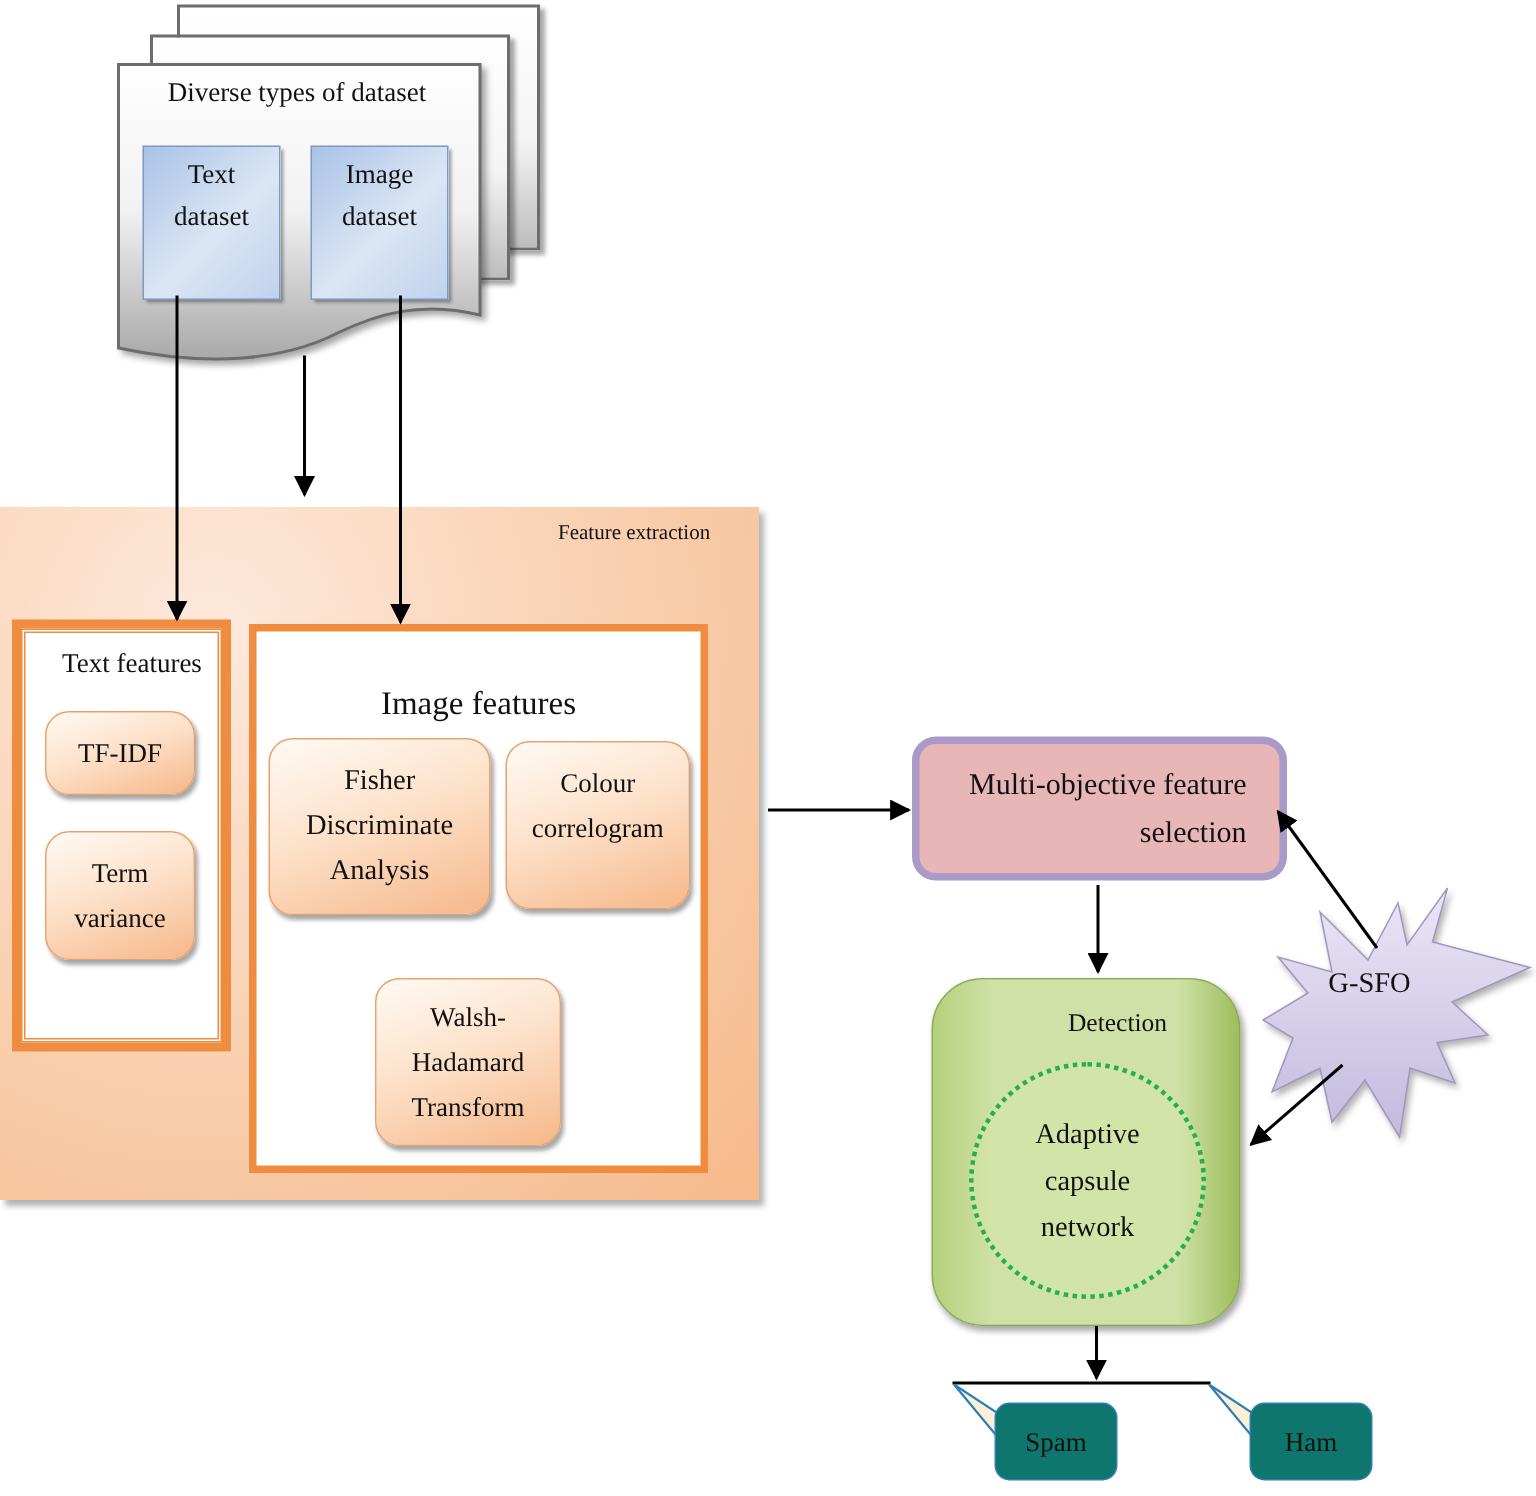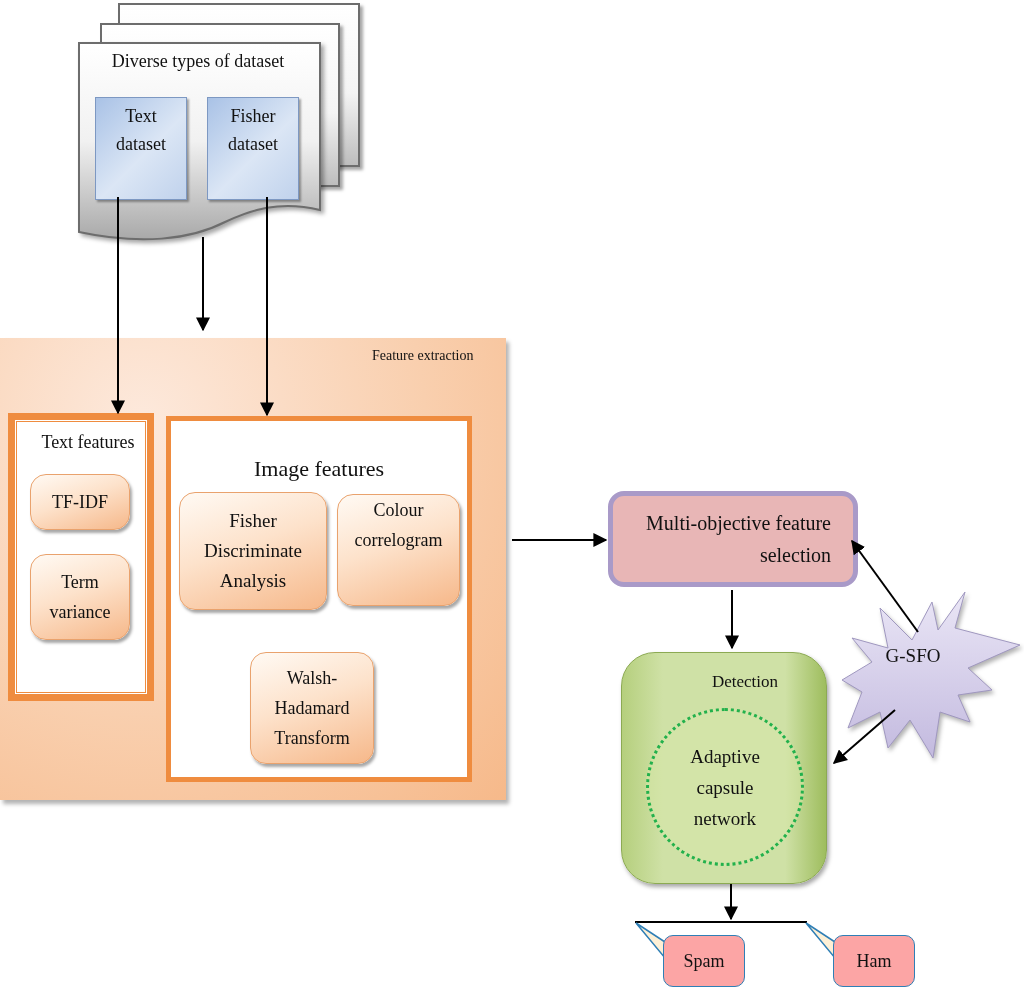--- a/index.html
+++ b/index.html
@@ -37,21 +37,21 @@
           border-radius: 16px; box-sizing: border-box; display: flex; align-items: center; justify-content: center;
           font-size: 20px; line-height: 32px; text-align: right; }
   .detection { left: 621px; top: 652px; width: 206px; height: 232px; border-radius: 34px; border: 1px solid #8caa53;
                background: linear-gradient(90deg, #b5cf7d 0%, #cfe1a6 20%, #cfe1a6 80%, #9ebd5e 100%);
                box-shadow: 2px 3px 4px rgba(0,0,0,0.35); box-sizing: border-box; }
   .det-label { left: 621px; top: 672px; width: 206px; font-size: 17px; text-align: center; margin-left: 21px; }
   .capsule { left: 646px; top: 708px; width: 158px; height: 158px; border-radius: 50%;
              border: 3px dotted #22b14c; box-sizing: border-box; background: rgba(215,232,170,0.5);
              display: flex; align-items: center; justify-content: center; text-align: center;
              font-size: 19px; line-height: 31px; }
-  .bubble { position: absolute; width: 82px; height: 52px; background: #fca5a5; border: 1.5px solid #2f7fb6;
+  .bubble { position: absolute; width: 82px; height: 52px; background: #0f766e; border: 1.5px solid #2f7fb6;
             border-radius: 10px; box-sizing: border-box; display: flex; align-items: center; justify-content: center;
             font-size: 18px; }
   svg.overlay { position: absolute; left: 0; top: 0; }
 </style>
 </head>
 <body>
 
 <div class="page page3"></div>
 <div class="page page2"></div>
 <svg class="overlay" width="1024" height="997">
@@ -63,21 +63,21 @@
     </linearGradient>
   </defs>
   <path d="M79,43 L320,43 L320,210 C280,200 250,210 225,222 C190,240 140,245 79,232 Z" fill="url(#pgGrad)" stroke="#6d6d6d" stroke-width="2" style="filter:drop-shadow(3px 3px 2px rgba(0,0,0,0.35))"></path>
 </svg>
 <div class="abs txt dataset-title">Diverse types of dataset</div>
 <div class="ds-box" style="left:95px;top:97px;">
   <div>Text</div>
   <div>dataset</div>
 </div>
 <div class="ds-box" style="left:207px;top:97px;">
-  <div>Fisher</div>
+  <div>Image</div>
   <div>dataset</div>
 </div>
 
 <div class="abs fe-panel"></div>
 <div class="abs fe-label" style="left:372px;">Feature extraction</div>
 
 <div class="abs text-feat-outer"></div>
 <div class="abs text-feat-inner"></div>
 <div class="abs" style="left:14px;top:432px;width:148px;text-align:center;font-size:18px;">Text features</div>
 <div class="pill" style="left:30px;top:474px;width:100px;height:56px;text-align:right;">
@@ -85,21 +85,21 @@
 </div>
 <div class="pill" style="left:30px;top:554px;width:100px;height:86px;padding:0 12px;">
   <span>Term variance</span>
 </div>
 
 <div class="abs img-feat"></div>
 <div class="abs" style="left:166px;top:456px;width:306px;text-align:center;font-size:22px;">Image features</div>
 <div class="pill" style="left:179px;top:492px;width:148px;height:118px;font-size:19px;padding:15px 18px;">
   <span>Fisher Discriminate Analysis</span>
 </div>
-<div class="pill" style="left:337px;top:494px;width:123px;height:112px;align-items:flex-start;">
+<div class="pill" style="left:337px;top:494px;width:123px;height:112px;align-items:flex-start;padding-top:12px;">
   <span>Colour correlogram</span>
 </div>
 <div class="pill" style="left:250px;top:652px;width:124px;height:112px;padding:0 14px;">
   <span>Walsh-Hadamard Transform</span>
 </div>
 
 <div class="abs mofs">
   <span style="padding:0 22px;">Multi-objective feature selection</span>
 </div>
 

